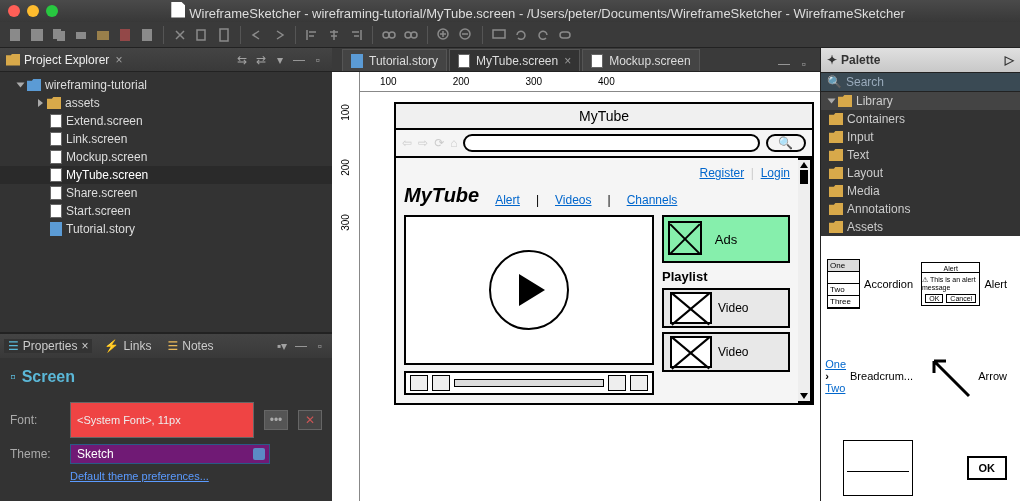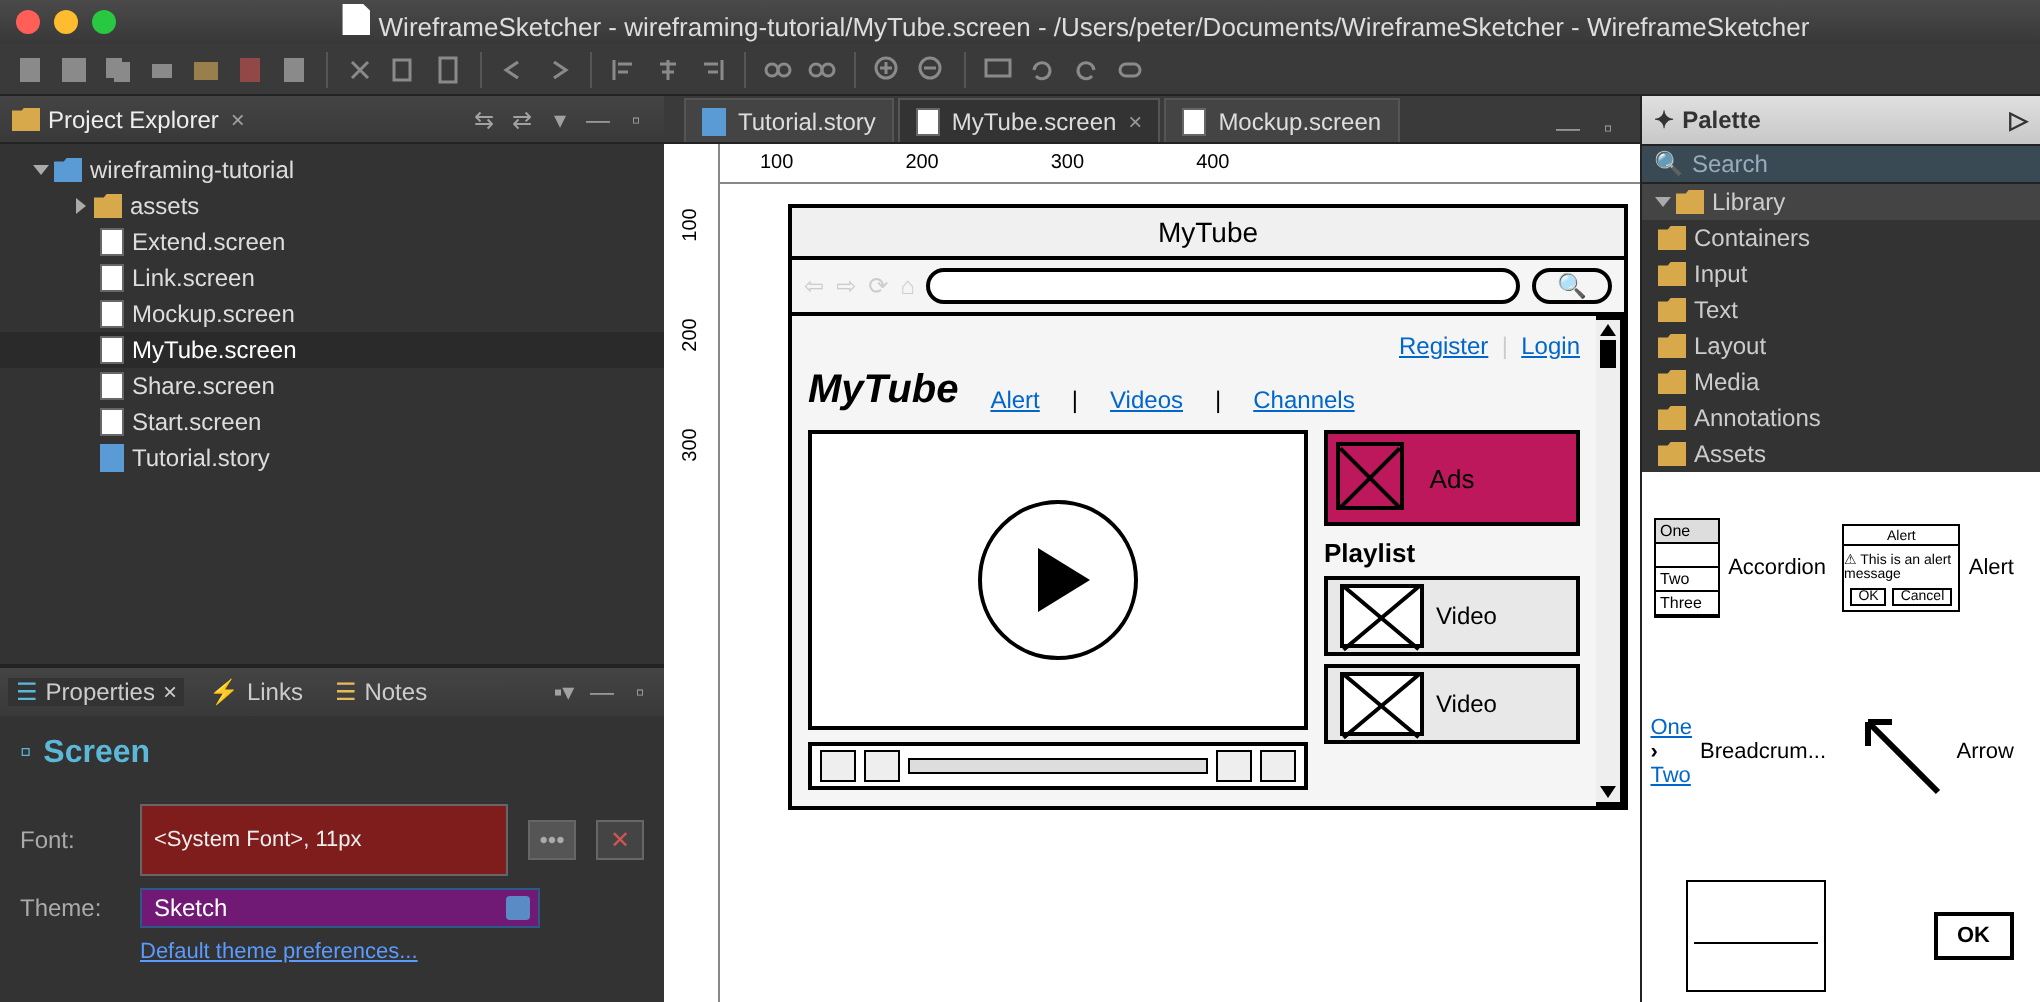--- a/index.html
+++ b/index.html
@@ -43,21 +43,21 @@
 
 
 .propspane { flex:1; border-top:2px solid #222; display:flex; flex-direction:column;}
 .props-tabs { height:24px; background:linear-gradient(#444,#393939); display:flex; align-items:center; padding:0 4px; gap:8px;}
 .ptab { display:flex; align-items:center; gap:4px; padding:0 4px;}
 .ptab.active { background:#333;}
 .props-body { padding:6px 10px; }
 .screen-title { color:#5bb8d8; font-size:16px; font-weight:bold; padding:4px 0 10px; display:flex; align-items:center; gap:6px;}
 .form-row { display:flex; align-items:center; margin:6px 0; gap:10px;}
 .form-row label { width:50px; color:#aaa;}
-.form-row .field { flex:1; height:36px; background:#7f1d1d; border:1px solid #666; color:#eee; padding:14px 6px; font-size:11px; display:flex; align-items:center;}
+.form-row .field { flex:1; height:36px; background:#ef4444; border:1px solid #666; color:#eee; padding:14px 6px; font-size:11px; display:flex; align-items:center;}
 .dots-btn{width:24px;height:20px;background:#555;border:1px solid #666;display:flex;align-items:center;justify-content:center;color:#aaa;}
 .select { background:#701a75; border:1px solid #2a5a85; color:#fff; height:20px; padding:2px 6px; display:flex; align-items:center; position:relative; width:200px;}
 .select::after{content:"";position:absolute;right:4px;top:3px;width:12px;height:12px;background:#5b8bc5;border-radius:2px;}
 .linklike { color:#5b9bff; text-decoration:underline; font-size:11px;}
 
 
 .center { flex:1; display:flex; flex-direction:column; background:#3a3a3a; min-width:0;}
 .editor-tabs { height:24px; display:flex; align-items:flex-end; padding-left:10px; gap:2px; background:#3a3a3a; border-bottom:1px solid #222;}
 .etab { height:22px; padding:0 8px; display:flex; align-items:center; gap:6px; background:#444; border:1px solid #555; border-bottom:none; font-size:12px; color:#ddd;}
 .etab.active{background:#333;}
@@ -84,21 +84,21 @@
 .m-nav a { color:#06c; text-decoration:underline; font-size:12px;}
 .m-topright { text-align:right; font-size:12px;}
 .m-topright a{color:#06c;text-decoration:underline;}
 .m-video { height:150px; border:2px solid #000; display:flex; align-items:center; justify-content:center; background:#fff;}
 .play-circle{width:80px;height:80px;border:2px solid #000;border-radius:50%;display:flex;align-items:center;justify-content:center;}
 .play-tri{width:0;height:0;border-left:26px solid #000;border-top:16px solid transparent;border-bottom:16px solid transparent;margin-left:6px;}
 .m-controls{height:24px;border:2px solid #000;margin-top:6px;display:flex;align-items:center;gap:4px;padding:0 4px;background:#fff;}
 .mc-btn{width:18px;height:16px;border:1.5px solid #000;background:#eee;}
 .mc-slider{flex:1;height:8px;border:1.5px solid #000;background:#ddd;}
 .m-right { width:128px;}
-.m-ads{height:48px;border:2px solid #000;display:flex;align-items:center;justify-content:center;position:relative;background:#be185d;margin-bottom:6px;}
+.m-ads{height:48px;border:2px solid #000;display:flex;align-items:center;justify-content:center;position:relative;background:#86efac;margin-bottom:6px;}
 .m-ads .xbox{position:absolute;left:4px;top:4px;width:34px;height:34px;border:2px solid #000;}
 .m-ads .xbox::before,.m-ads .xbox::after{content:"";position:absolute;width:140%;height:2px;background:#000;top:50%;left:-20%;}
 .m-ads .xbox::before{transform:rotate(45deg);} .m-ads .xbox::after{transform:rotate(-45deg);}
 .m-pl-title{font-weight:bold;color:#000;font-size:13px;margin:4px 0;}
 .m-pl-item{height:40px;border:2px solid #000;margin-bottom:4px;display:flex;align-items:center;background:#e8e8e8;}
 .m-pl-item .thumb{width:42px;height:32px;border:2px solid #000;margin:0 6px;position:relative;background:#fff;}
 .m-pl-item .thumb::before,.m-pl-item .thumb::after{content:"";position:absolute;width:130%;height:2px;background:#000;top:50%;left:-15%;}
 .m-pl-item .thumb::before{transform:rotate(40deg);} .m-pl-item .thumb::after{transform:rotate(-40deg);}
 .m-scroll{width:14px;border:2px solid #000;border-left:none;background:#eee;display:flex;flex-direction:column;justify-content:space-between;align-items:center;padding:2px 0;}
 .m-scroll .arr{width:0;height:0;border-left:4px solid transparent;border-right:4px solid transparent;}

